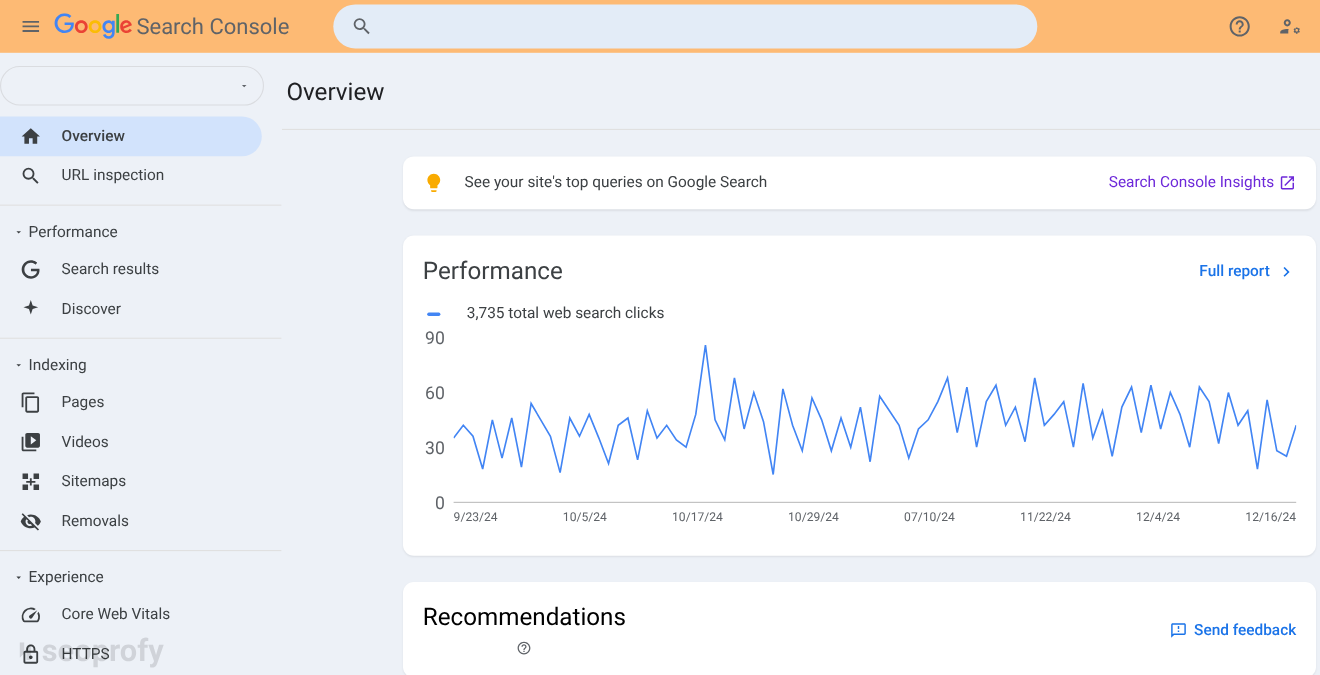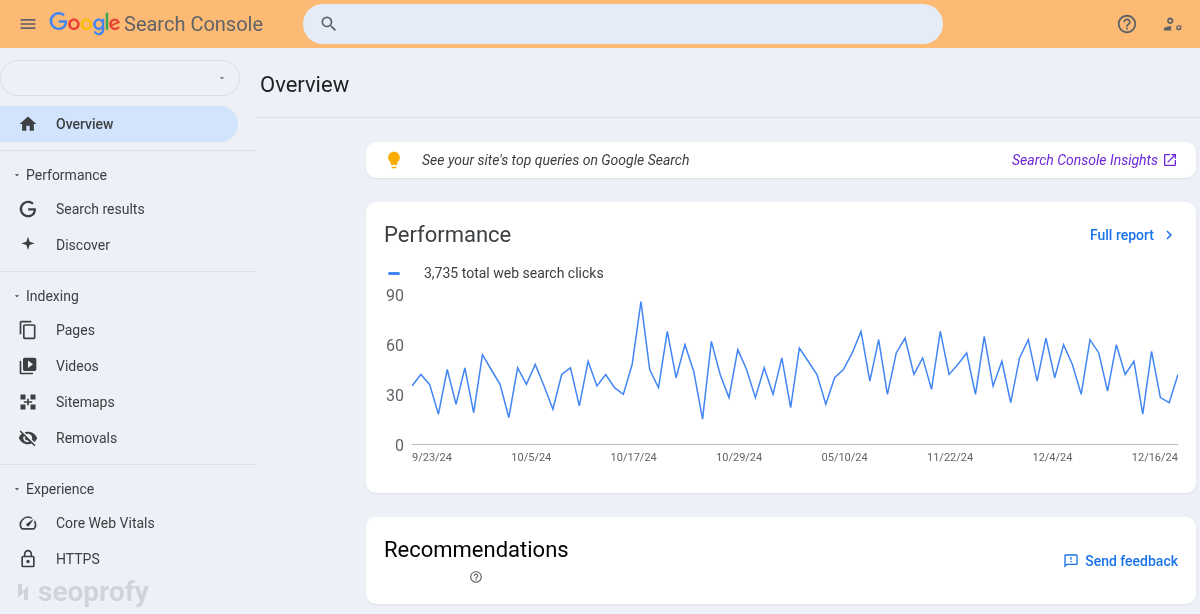--- a/index.html
+++ b/index.html
@@ -29,21 +29,21 @@
     .nav-section svg { width: 10px; height: 10px; }
 
     
     .main { flex: 1; padding: 24px 0 0 0; overflow-y: auto; }
     .page-title { font-size: 22px; font-weight: 400; color: #202124; margin: 0 0 0 4px; }
     .title-divider { height: 1px; background: #e0e0e0; margin: 20px 0 24px 0; }
     .content { padding: 0 4px 0 110px; }
 
     
     .card { background: #fff; border-radius: 10px; margin-bottom: 24px; box-shadow: 0 1px 2px rgba(0,0,0,0.08); }
-    .insight-card { height: 36px; display: flex; align-items: center; padding: 0 18px; font-style: italic; }
+    .insight-card { height: 48px; display: flex; align-items: center; padding: 0 18px; }
     .insight-card .bulb { color: #f9ab00; margin-right: 18px; }
     .insight-text { font-size: 14px; color: #3c4043; }
     .insight-link { margin-left: auto; color: #6d28d9; font-size: 14px; display: flex; align-items: center; gap: 4px; cursor: pointer; }
 
     .perf-card { padding: 20px 18px 18px 18px; }
     .perf-header { display: flex; align-items: center; justify-content: space-between; margin-bottom: 18px; }
     .perf-title { font-size: 22px; color: #3c4043; font-weight: 400; }
     .full-report { color: #1a73e8; font-size: 14px; display: flex; align-items: center; gap: 6px; cursor: pointer; font-weight: 500; }
     .legend { display: flex; align-items: center; gap: 24px; font-size: 14px; color: #3c4043; margin-bottom: 14px; margin-left: 4px; }
     .legend-dash { width: 12px; height: 3px; background: #4285f4; border-radius: 2px; }
@@ -107,20 +107,26 @@
       <svg width="10" height="10" viewBox="0 0 24 24">
           <path fill="#5f6368" d="M7 10l5 5 5-5z"></path>
         </svg>
     </div>
 
     <div class="nav-item active">
       <svg viewBox="0 0 24 24">
           <path fill="currentColor" d="M10 20v-6h4v6h5v-8h3L12 3 2 12h3v8z"></path>
         </svg>
       <span>Overview</span>
+    </div>
+    <div class="nav-item">
+      <svg viewBox="0 0 24 24">
+          <path fill="currentColor" d="M15.5 14h-.79l-.28-.27A6.471 6.471 0 0016 9.5 6.5 6.5 0 109.5 16c1.61 0 3.09-.59 4.23-1.57l.27.28v.79l5 4.99L20.49 19l-4.99-5zm-6 0C7.01 14 5 11.99 5 9.5S7.01 5 9.5 5 14 7.01 14 9.5 11.99 14 9.5 14z"></path>
+        </svg>
+      <span>URL inspection</span>
     </div>
     <div class="nav-divider"></div>
 
     <div class="nav-section">
         <svg viewBox="0 0 24 24">
           <path fill="currentColor" d="M7 10l5 5 5-5z"></path>
         </svg>
         <span>Performance</span>
       </div>
     <div class="nav-item">
@@ -231,21 +237,21 @@
               <div class="y-label" style="top: 0px;">90</div>
             </div>
           <div class="plot"><svg id="chart-svg" width="100%" height="100%" preserveAspectRatio="none" viewBox="0 0 100 150">
                 <polyline points="0.00,91.67 1.15,80.00 2.30,90.00 3.45,120.00 4.60,75.00 5.75,110.00 6.90,73.33 8.05,118.33 9.20,60.00 10.34,75.00 11.49,90.00 12.64,123.33 13.79,73.33 14.94,90.00 16.09,70.00 17.24,91.67 18.39,115.00 19.54,80.00 20.69,73.33 21.84,111.67 22.99,66.67 24.14,91.67 25.29,80.00 26.44,93.33 27.59,100.00 28.74,70.00 29.89,6.67 31.03,75.00 32.18,93.33 33.33,36.67 34.48,83.33 35.63,50.00 36.78,76.67 37.93,125.00 39.08,46.67 40.23,80.00 41.38,103.33 42.53,55.00 43.68,75.00 44.83,103.33 45.98,73.33 47.13,100.00 48.28,63.33 49.43,113.33 50.57,53.33 51.72,66.67 52.87,80.00 54.02,110.00 55.17,83.33 56.32,75.00 57.47,58.33 58.62,36.67 59.77,86.67 60.92,45.00 62.07,100.00 63.22,58.33 64.37,43.33 65.52,80.00 66.67,63.33 67.82,95.00 68.97,36.67 70.11,80.00 71.26,70.00 72.41,58.33 73.56,100.00 74.71,41.67 75.86,91.67 77.01,66.67 78.16,108.33 79.31,63.33 80.46,45.00 81.61,86.67 82.76,43.33 83.91,83.33 85.06,50.00 86.21,70.00 87.36,100.00 88.51,45.00 89.66,58.33 90.80,96.67 91.95,50.00 93.10,80.00 94.25,66.67 95.40,120.00 96.55,56.67 97.70,103.33 98.85,108.33 100.00,80.00" fill="none" stroke="#4285f4" stroke-width="0.35" vector-effect="non-scaling-stroke" style="stroke-width: 1.5px;"></polyline>
               </svg></div>
           <div class="x-axis" id="x-axis">
               <div>9/23/24</div>
               <div>10/5/24</div>
               <div>10/17/24</div>
               <div>10/29/24</div>
-              <div>05/10/24</div>
+              <div>07/10/24</div>
               <div>11/22/24</div>
               <div>12/4/24</div>
               <div>12/16/24</div>
             </div>
         </div>
       </div>
 
       <div class="card rec-card">
         <div class="rec-title">
           <span>Recommendations</span>

